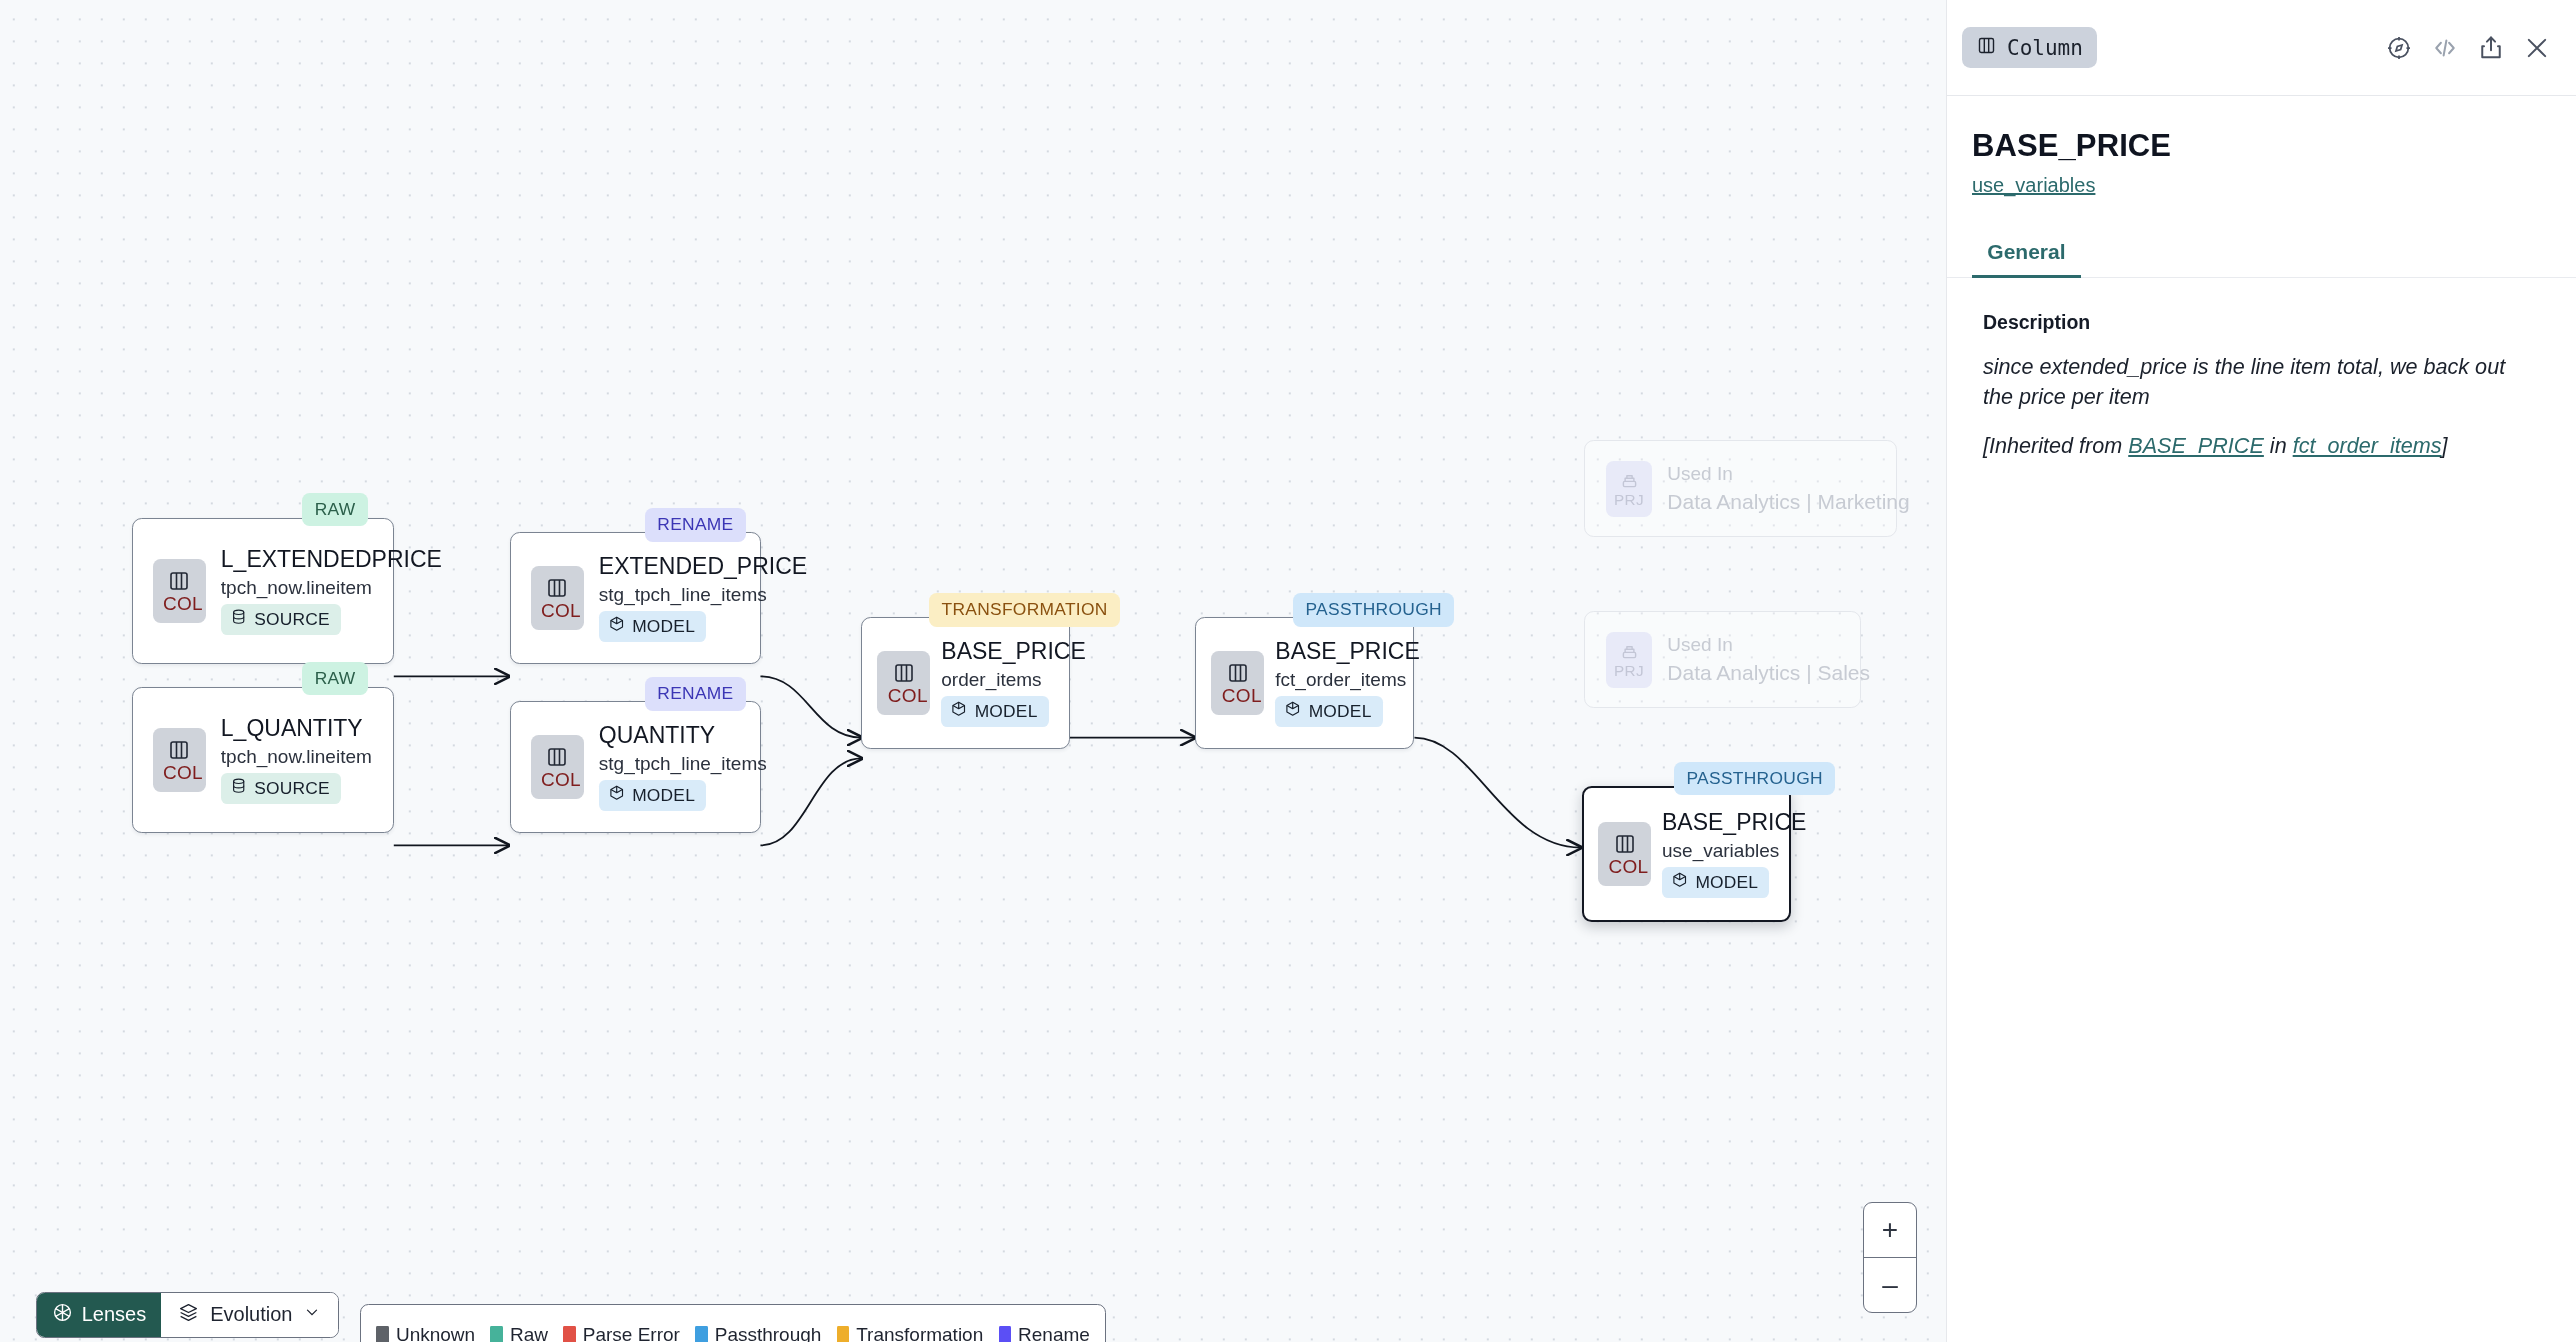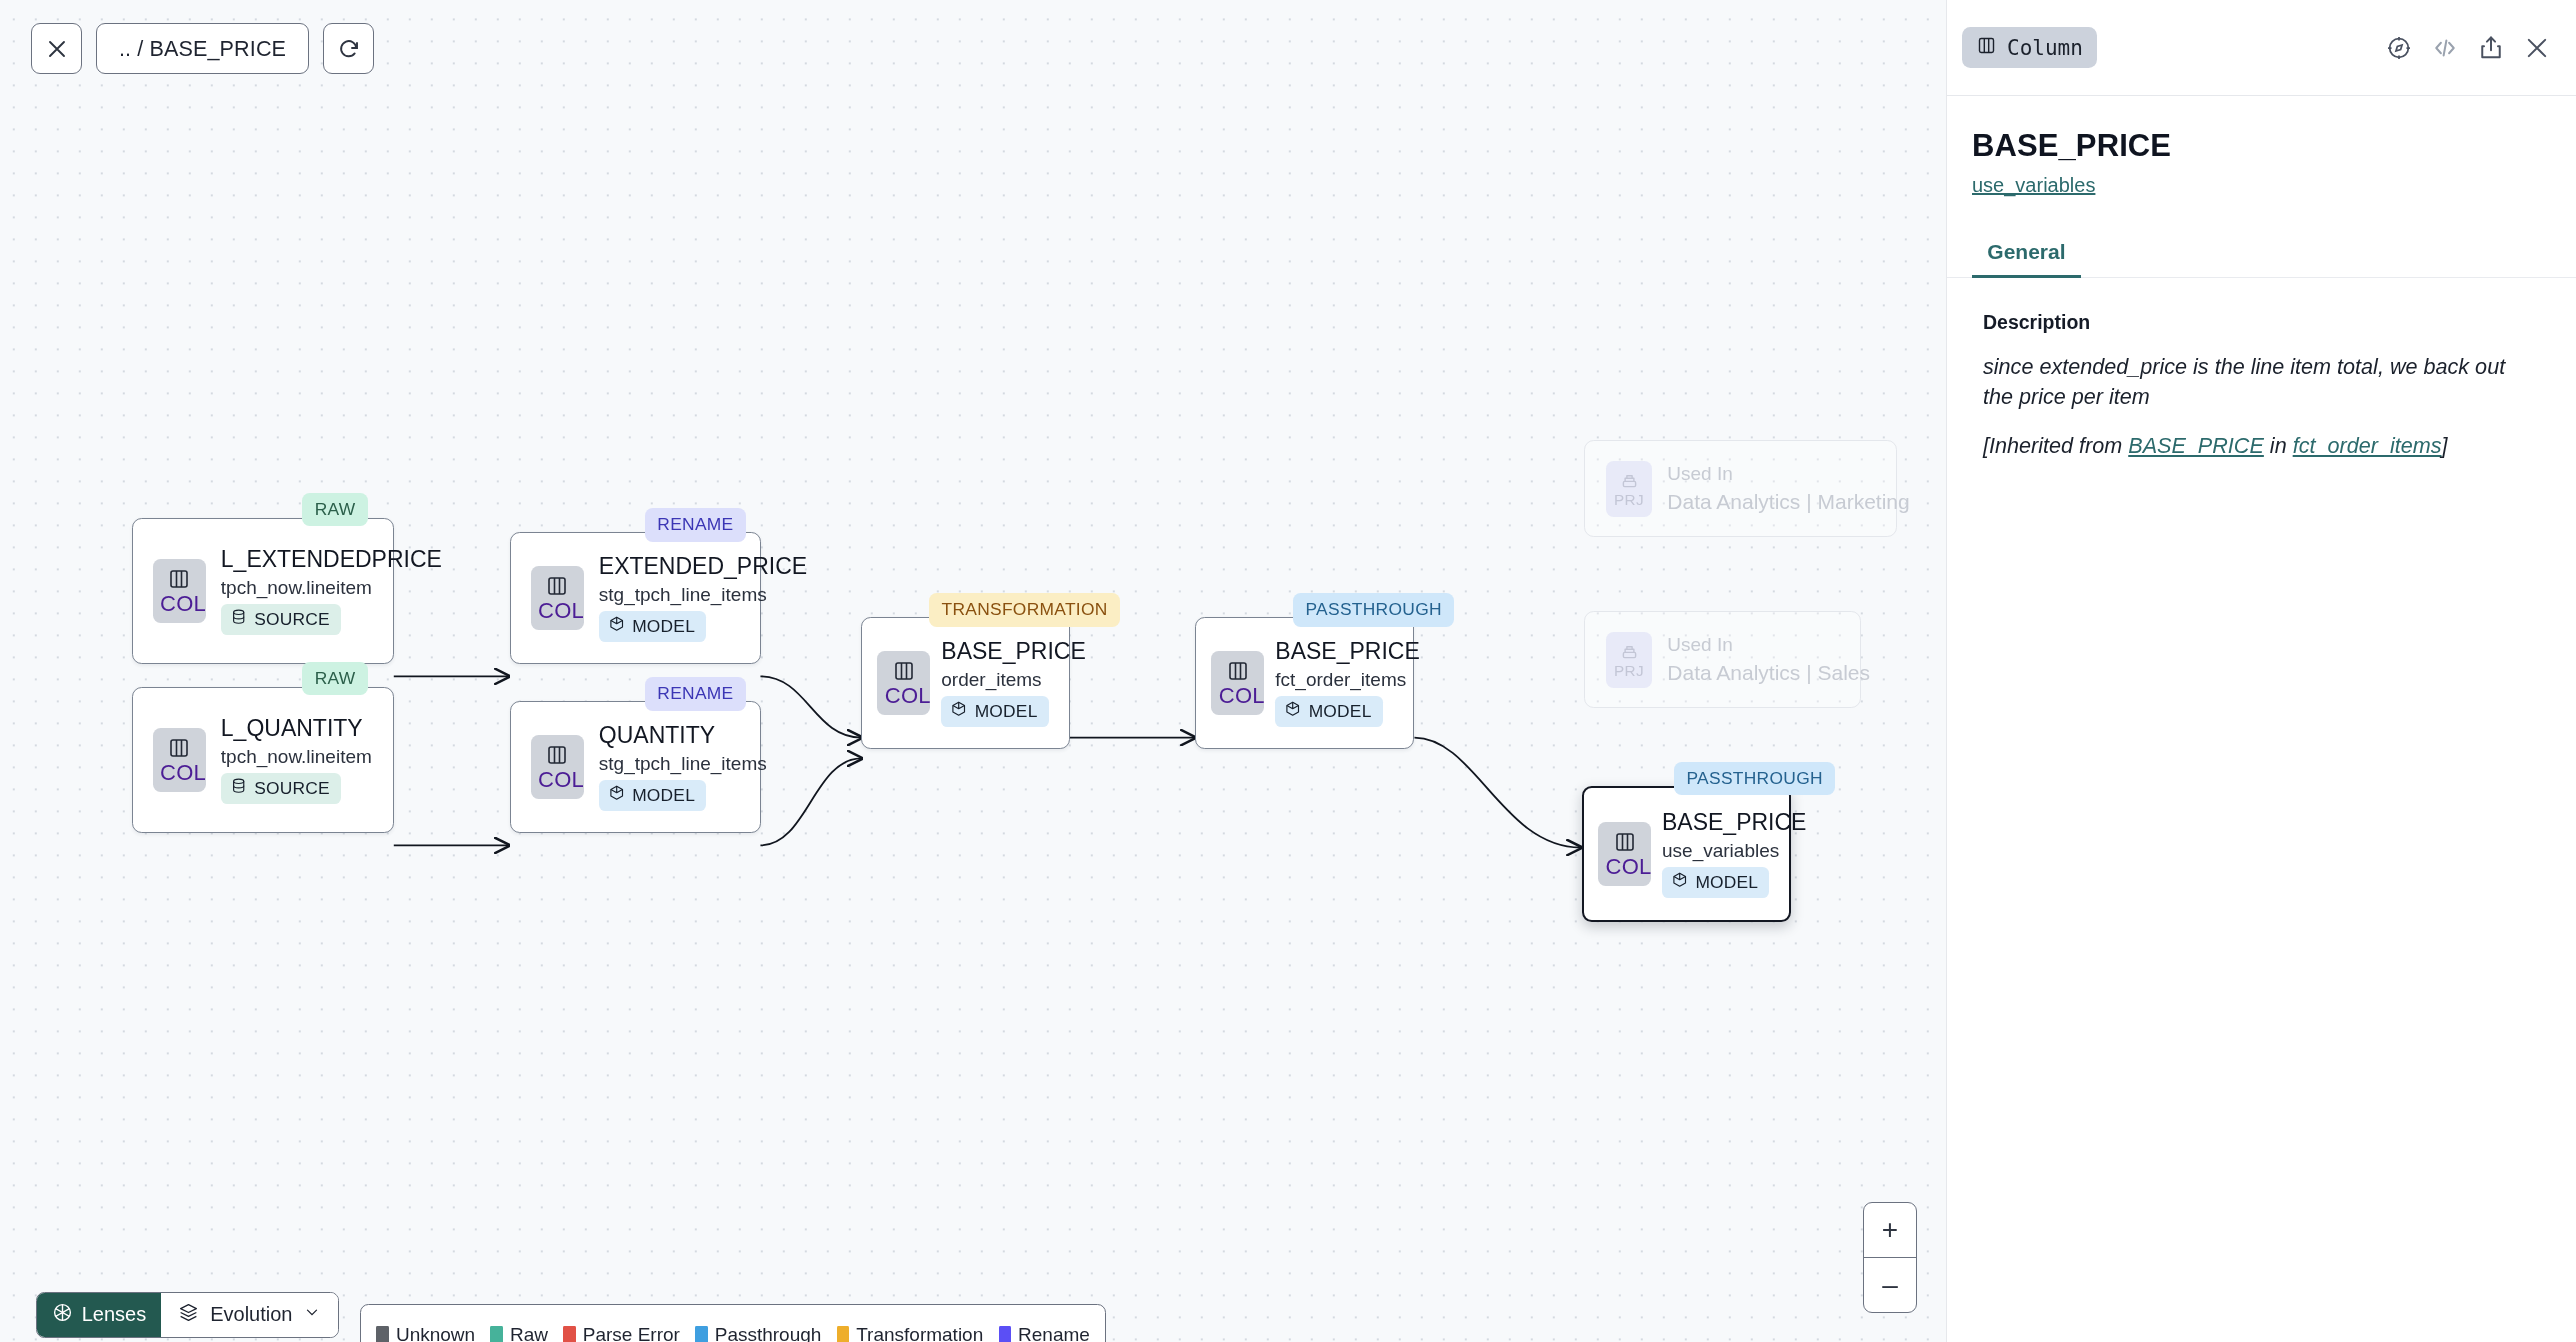--- a/index.html
+++ b/index.html
@@ -44,21 +44,21 @@
     border: 2.8px solid #131722;
     box-shadow: 0 4.2px 12.5px rgba(20,26,40,.22);
   }
   .node-inner { position: relative; width: 100%; height: 100%; display: flex; align-items: center; }
   .coltag {
     width: 53px; height: 64px; margin-left: 19.5px;
     background: #cfd3da; border-radius: 7.7px;
     display: flex; flex-direction: column; align-items: center; justify-content: center; gap: 1.4px;
     flex: none;
   }
-  .coltag .lbl { font-size: 22px; color: #4c1d95; letter-spacing: 0.3px; line-height: 1; margin-left: 8px; }
+  .coltag .lbl { font-size: 19px; color: #7f1d1d; letter-spacing: 0.3px; line-height: 1; margin-left: 8px; }
   .node-body { padding-left: 15.3px; display: flex; flex-direction: column; gap: 6.3px; }
   .node-name { font-size: 23px; color: #121722; line-height: 1.05; white-space: nowrap; }
   .node-sub  { font-size: 19px; color: #2b313d; line-height: 1.05; white-space: nowrap; }
   .pill {
     align-self: flex-start; display: inline-flex; align-items: center; gap: 7px;
     border-radius: 6.3px; padding: 4.2px 11px 4.2px 9px; font-size: 17.4px; letter-spacing: 0.2px;
   }
   .pill.source { background: #dcefe9; color: #17202c; }
   .pill.model  { background: #d9ebf9; color: #17202c; }
 
@@ -176,38 +176,20 @@
       <g fill="none" stroke="#11161f" stroke-width="2.6" marker-end="url(#arrow)">
         <path d="M566,972 L731,972"></path>
         <path d="M566,1215 L731,1215"></path>
         <path d="M1093,972 C1160,972 1170,1060 1238,1060"></path>
         <path d="M1093,1215 C1160,1215 1170,1090 1238,1090"></path>
         <path d="M1537,1060 L1717,1060"></path>
         <path d="M2033,1060 C2120,1060 2160,1218 2272,1218"></path>
       </g>
     </svg>
 
-    <div class="top-toolbar">
-      <div class="tb-btn">
-        <span>
-          <svg width="24" height="24" viewBox="0 0 24 24" fill="none" stroke="#2e3440" stroke-width="1.9" stroke-linecap="round">
-            <path d="M5 5 L19 19 M19 5 L5 19"></path>
-          </svg>
-        </span>
-      </div>
-      <div class="tb-btn tb-crumb">.. / BASE_PRICE</div>
-      <div class="tb-btn">
-        <span>
-          <svg width="24" height="24" viewBox="0 0 24 24" fill="none" stroke="#2e3440" stroke-width="1.9" stroke-linecap="round">
-            <path d="M20 6 v5 h-5"></path>
-            <path d="M19.3 11a7.6 7.6 0 1 0-1.6 5.4"></path>
-          </svg>
-        </span>
-      </div>
-    </div>
 
     <div class="node" style="left:132px; top:518px; width:262px; height:146px;">
       <div class="badge raw" style="right:25px;">RAW</div>
       <div class="node-inner">
         <div class="coltag">
           <svg width="24" height="24" viewBox="0 0 24 24" fill="none" stroke="#222835" stroke-width="1.6">
             <rect x="4" y="4" width="16" height="16" rx="2"></rect>
               <path d="M9.5 4 v16 M14.5 4 v16"></path>
           </svg>
           <span class="lbl">COL</span>

